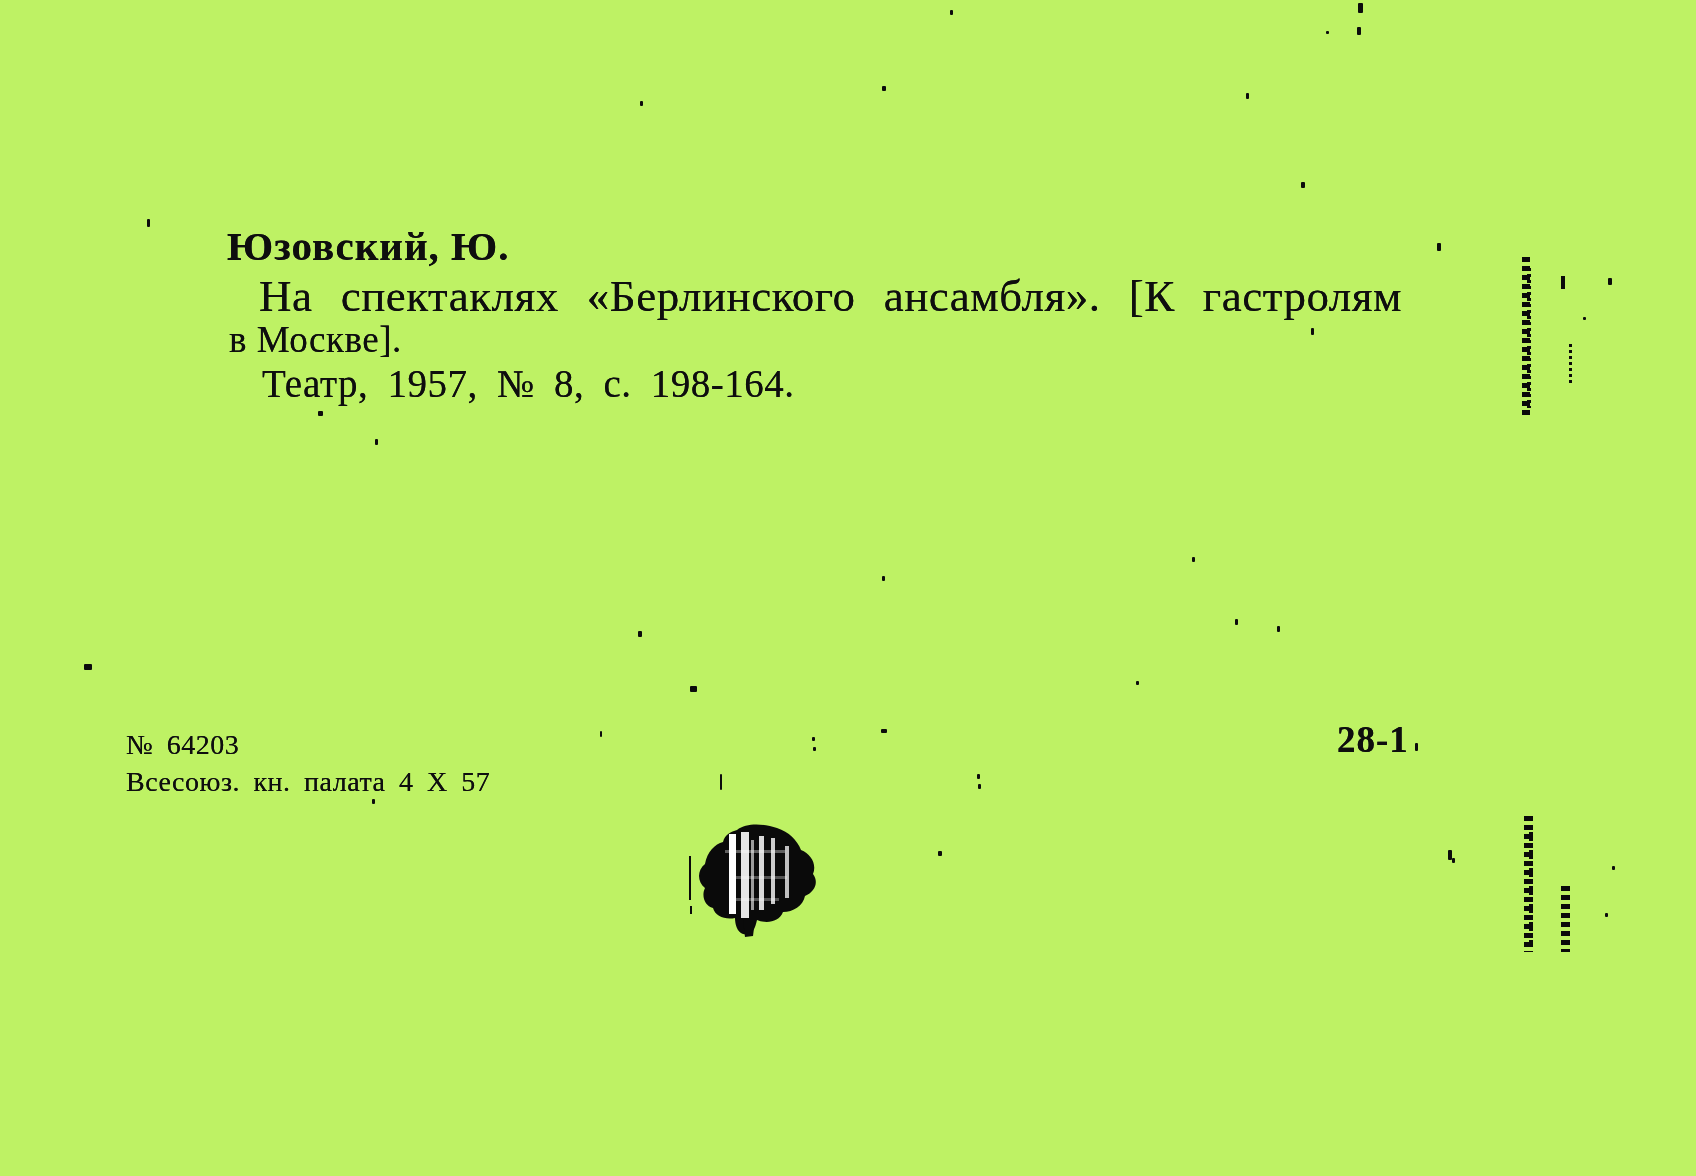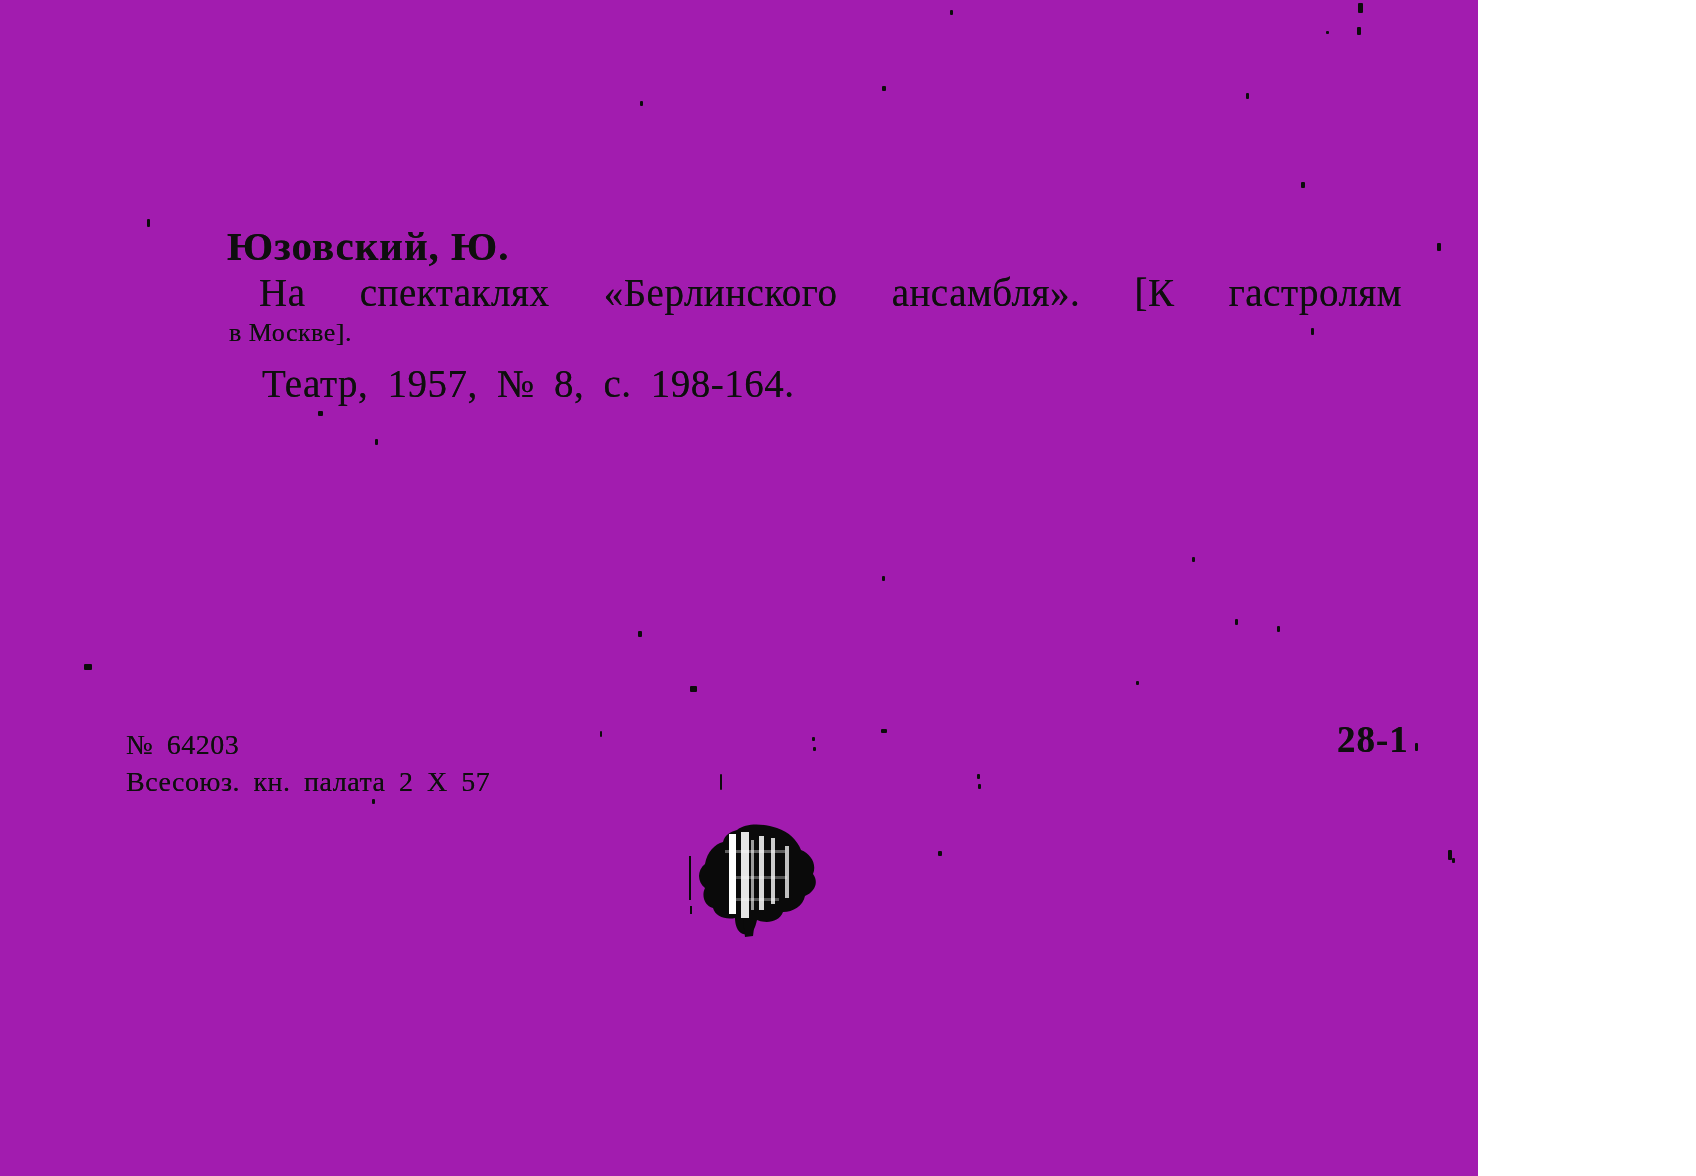--- a/index.html
+++ b/index.html
@@ -2,51 +2,51 @@
 <html><head>
 <meta charset="utf-8">
 <style>
   html, body {
     margin: 0;
     padding: 0;
     background: #ffffff;
   }
   .page {
     position: relative;
-    width: 1478px;
+    width: 1696px;
     height: 1176px;
-    background: #a21caf;
+    background: #bef264;
     overflow: hidden;
     font-family: "Liberation Serif", "DejaVu Serif", serif;
     color: #0e0e0e;
   }
   .txt {
     position: absolute;
     white-space: nowrap;
     text-shadow: 0 0 0.5px #222;
   }
   .author {
     left: 227px; top: 222px;
     font-size: 41px;
     font-weight: bold;
     letter-spacing: 1px;
   }
   .title-l1 {
     left: 259px; top: 270px;
     width: 1143px;
-    font-size: 39px;
+    font-size: 45px;
     letter-spacing: 0.5px;
     white-space: nowrap;
     text-align: justify;
     text-align-last: justify;
     word-spacing: 6px;
   }
   .title-l2 {
     left: 229px; top: 318px;
-    font-size: 26px;
+    font-size: 37px;
     letter-spacing: 0.5px;
   }
   .source {
     left: 262px; top: 361px;
     font-size: 39px;
     letter-spacing: 0.5px;
     word-spacing: 9px;
   }
   .shelf-code {
     left: 1337px; top: 718px;
@@ -98,21 +98,21 @@
   <div class="txt title-l1">На спектаклях «Берлинского ансамбля». [К гастролям</div>
 
   <div class="txt title-l2">в Москве].</div>
 
   <div class="txt source">Театр, 1957, № 8, с. 198-164.</div>
 
   <div class="txt shelf-code">28-1</div>
 
   <div class="footer-block">
     <div>№ 64203</div>
-    <div>Всесоюз. кн. палата 2 X 57</div>
+    <div>Всесоюз. кн. палата 4 X 57</div>
   </div>
 
   <svg class="blot" width="140" height="120" viewBox="0 0 140 120">
     <path fill="#0a0a0a" d="M52,10 C62,2 80,4 92,8 C104,12 112,20 116,30
       C126,34 132,44 128,54 C134,62 130,72 120,76 C118,86 108,92 98,92
       C94,102 82,104 72,100 C70,110 66,116 58,114 C52,112 50,104 50,98
       C40,100 30,96 28,88 C20,86 16,76 20,68 C12,62 12,50 20,44
       C22,32 30,24 38,22 C40,14 46,12 52,10 Z"></path>
     <path fill="#0a0a0a" d="M58,100 L70,100 L68,116 L60,117 Z"></path>
 

